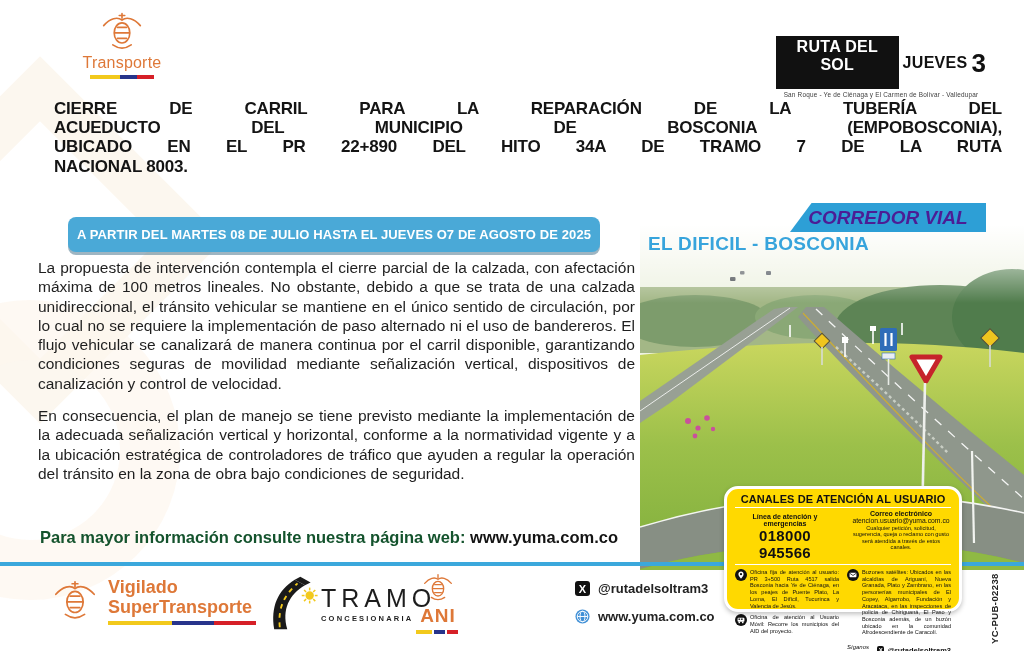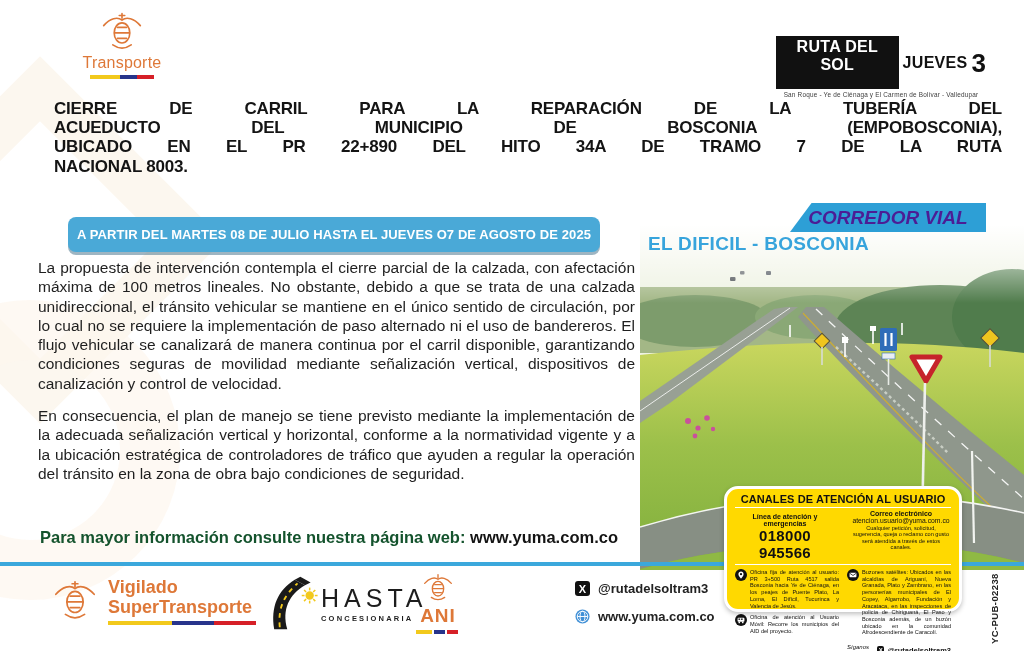--- a/index.html
+++ b/index.html
@@ -277,21 +277,21 @@
           <line x1="50" y1="27.5" x2="50" y2="30.5"></line>
         <line x1="41.5" y1="22" x2="44.5" y2="22"></line>
           <line x1="55.5" y1="22" x2="58.5" y2="22"></line>
         <line x1="44" y1="16" x2="46.2" y2="18.2"></line>
           <line x1="53.8" y1="25.8" x2="56" y2="28"></line>
         <line x1="56" y1="16" x2="53.8" y2="18.2"></line>
           <line x1="46.2" y1="25.8" x2="44" y2="28"></line>
       </g>
     </svg>
     <div class="yuma-text">
-      <div class="yuma-name">HASTA</div>
+      <div class="yuma-name">TRAMO</div>
       <div class="yuma-sub">CONCESIONARIA</div>
     </div>
   </div>
 
   <div class="ani">
     <svg class="crest" width="32" height="32" viewBox="0 0 48 48" fill="none" stroke="#de7838" stroke-width="2" stroke-linecap="round">
       <path d="M4,17 C11,9 19,7 24,11 C29,7 37,9 44,17"></path>
       <path d="M24,4 L24,9"></path>
       <ellipse cx="24" cy="25" rx="8.5" ry="11"></ellipse>
       <path d="M16,25 L32,25 M19,19 L29,19 M19,31 L29,31"></path>

